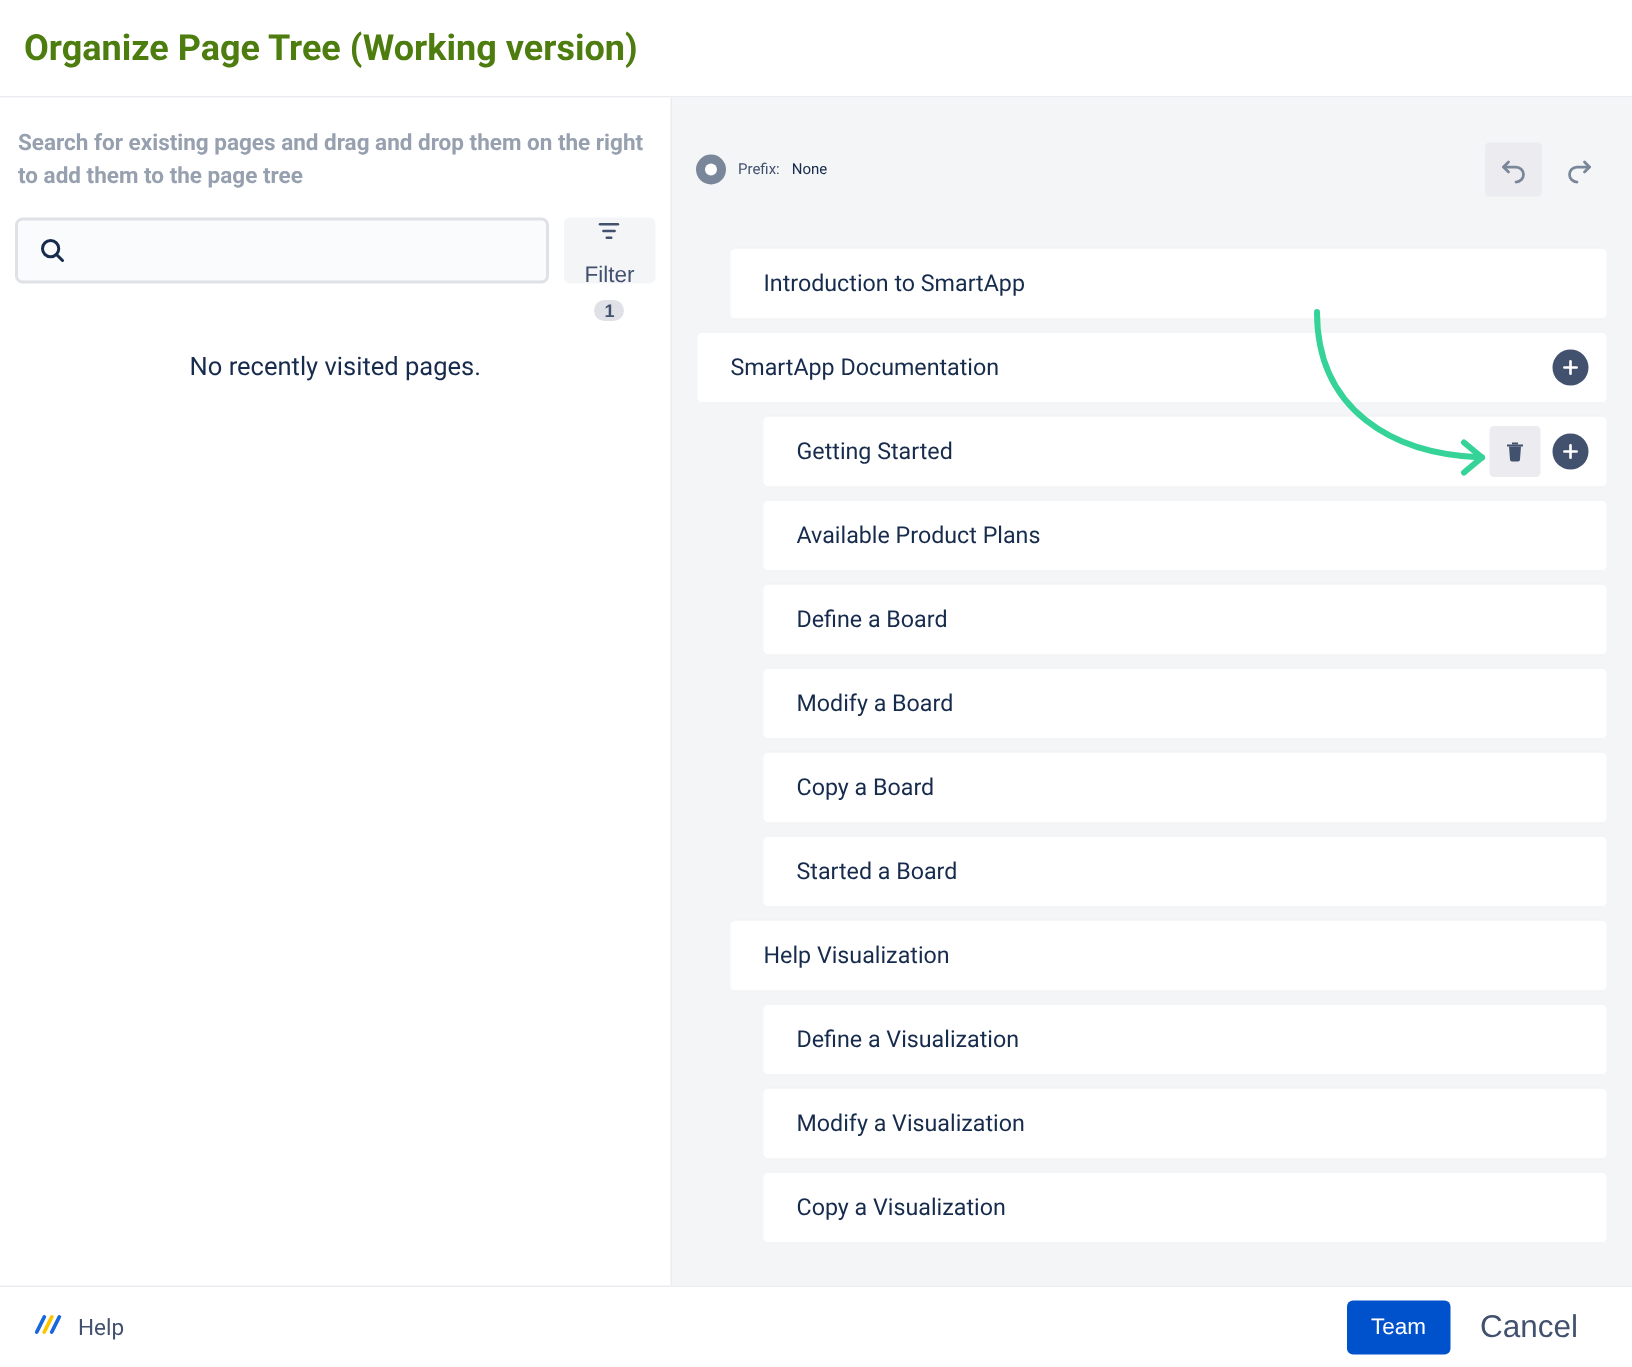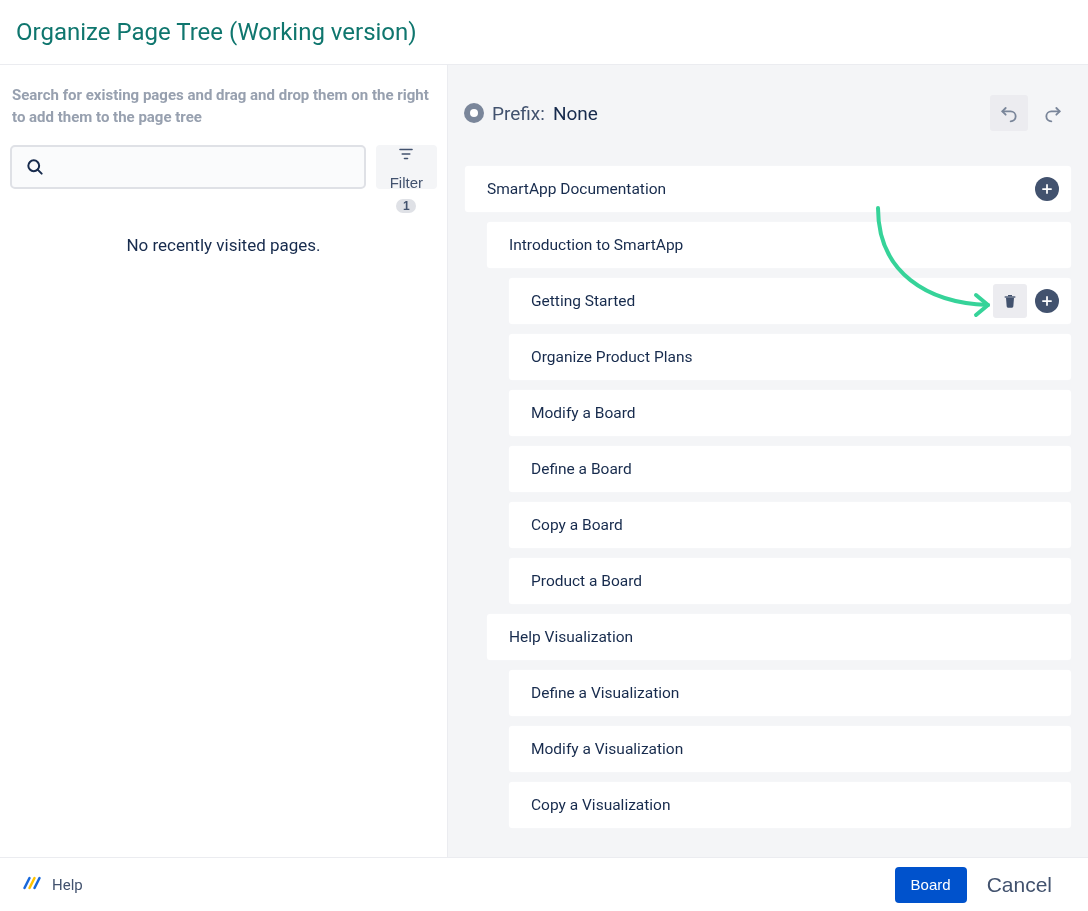--- a/index.html
+++ b/index.html
@@ -12,22 +12,22 @@
   overflow: hidden;
   position: relative;
   display: flex;
   flex-direction: column;
 }
 .header {
   padding: 18px 16px 18px 16px;
 }
 .header h1 {
   font-size: 24px;
-  font-weight: 400;
-  color: #0f766e;
+  font-weight: 700;
+  color: #4d7c0f;
 }
 .main {
   flex: 1;
   display: flex;
   border-top: 1px solid #ebecf0;
   overflow: hidden;
 }
 .left-panel {
   width: 448px;
   padding: 20px 10px 10px 10px;
@@ -114,21 +114,21 @@
   display: flex;
   justify-content: space-between;
   align-items: center;
   margin-bottom: 34px;
 }
 .prefix-area {
   display: flex;
   align-items: center;
   gap: 8px;
   color: #42526E;
-  font-size: 19px;
+  font-size: 10px;
 }
 .eye-circle {
   width: 20px; height: 20px;
   border-radius: 50%;
   background: #7A869A;
   display: flex; align-items: center; justify-content: center;
 }
 .eye-circle .inner {
   width: 8px; height: 8px; border-radius: 50%; background: #fff;
 }
@@ -282,34 +282,34 @@
           <svg width="20" height="20" viewBox="0 0 24 24" fill="none" stroke="currentColor" stroke-width="2.2" stroke-linecap="round" stroke-linejoin="round">
               <path d="M20 10H10a6 6 0 0 0 0 12"></path>
               <polyline points="16 6 20 10 16 14"></polyline>
             </svg>
         </button>
       </div>
     </div>
 
     <div class="tree-area">
 
+      <div class="tree-row lvl1">
+        <span>Introduction to SmartApp</span>
+      </div>
+
       <div class="tree-row lvl0">
         <span>SmartApp Documentation</span>
         <div class="row-actions">
           <span class="circle-plus">
             <svg width="14" height="14" viewBox="0 0 24 24" fill="none" stroke="currentColor" stroke-width="3" stroke-linecap="round">
                 <line x1="12" y1="5" x2="12" y2="19"></line>
                 <line x1="5" y1="12" x2="19" y2="12"></line>
               </svg>
           </span>
         </div>
-      </div>
-
-      <div class="tree-row lvl1">
-        <span>Introduction to SmartApp</span>
       </div>
 
       <div class="tree-row lvl2">
         <span>Getting Started</span>
         <div class="row-actions">
           <button class="trash-btn">
             <svg width="16" height="16" viewBox="0 0 24 24" fill="currentColor">
                 <path d="M6 7h12l-1 13a2 2 0 0 1-2 2H9a2 2 0 0 1-2-2L6 7z"></path>
                 <path d="M4 5h16v2H4z"></path>
                 <path d="M9 3h6v2H9z"></path>
@@ -318,38 +318,38 @@
           <span class="circle-plus">
             <svg width="14" height="14" viewBox="0 0 24 24" fill="none" stroke="currentColor" stroke-width="3" stroke-linecap="round">
                 <line x1="12" y1="5" x2="12" y2="19"></line>
                 <line x1="5" y1="12" x2="19" y2="12"></line>
               </svg>
           </span>
         </div>
       </div>
 
       <div class="tree-row lvl2">
-        <span>Organize Product Plans</span>
-      </div>
-
+        <span>Available Product Plans</span>
+      </div>
+
+
+      <div class="tree-row lvl2">
+        <span>Define a Board</span>
+      </div>
 
       <div class="tree-row lvl2">
         <span>Modify a Board</span>
       </div>
 
       <div class="tree-row lvl2">
-        <span>Define a Board</span>
-      </div>
-
-      <div class="tree-row lvl2">
         <span>Copy a Board</span>
       </div>
 
       <div class="tree-row lvl2">
-        <span>Product a Board</span>
+        <span>Started a Board</span>
       </div>
 
       <div class="tree-row lvl1">
         <span>Help Visualization</span>
       </div>
 
       <div class="tree-row lvl2">
         <span>Define a Visualization</span>
       </div>
 
@@ -374,15 +374,15 @@
     <span>
       <svg width="20" height="20" viewBox="0 0 24 24">
           <path d="M3 18 L9 6" stroke="#1868DB" stroke-width="3" stroke-linecap="round"></path>
           <path d="M9 18 L15 6" stroke="#FFC400" stroke-width="3" stroke-linecap="round"></path>
           <path d="M15 18 L21 6" stroke="#1868DB" stroke-width="3" stroke-linecap="round"></path>
         </svg>
     </span>
     <span>Help</span>
   </div>
   <div class="footer-spacer"></div>
-  <button class="save-btn">Board</button>
+  <button class="save-btn">Team</button>
   <button class="cancel-btn">Cancel</button>
 </div>
 
 </body></html>

